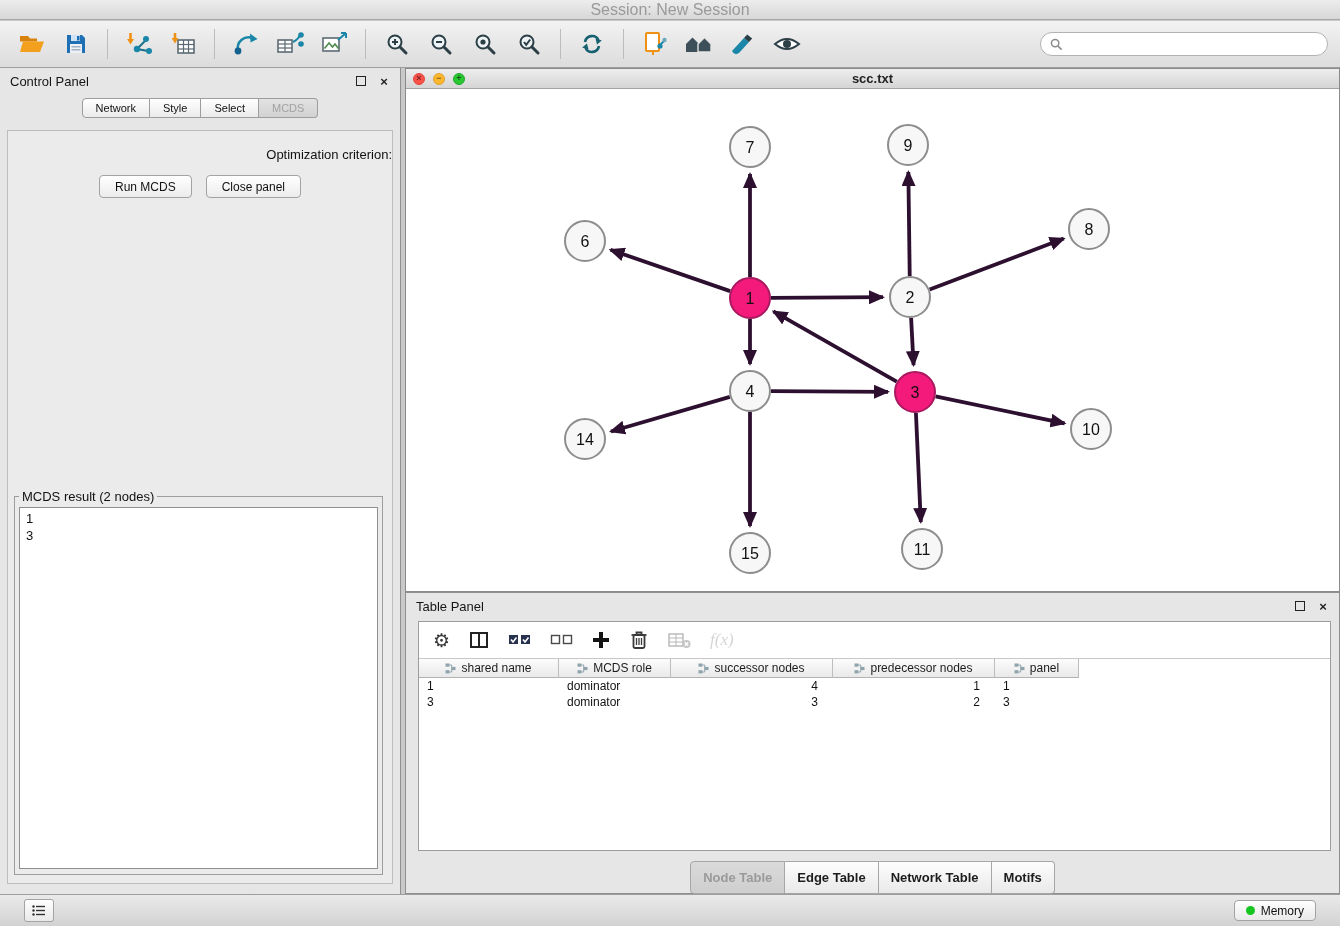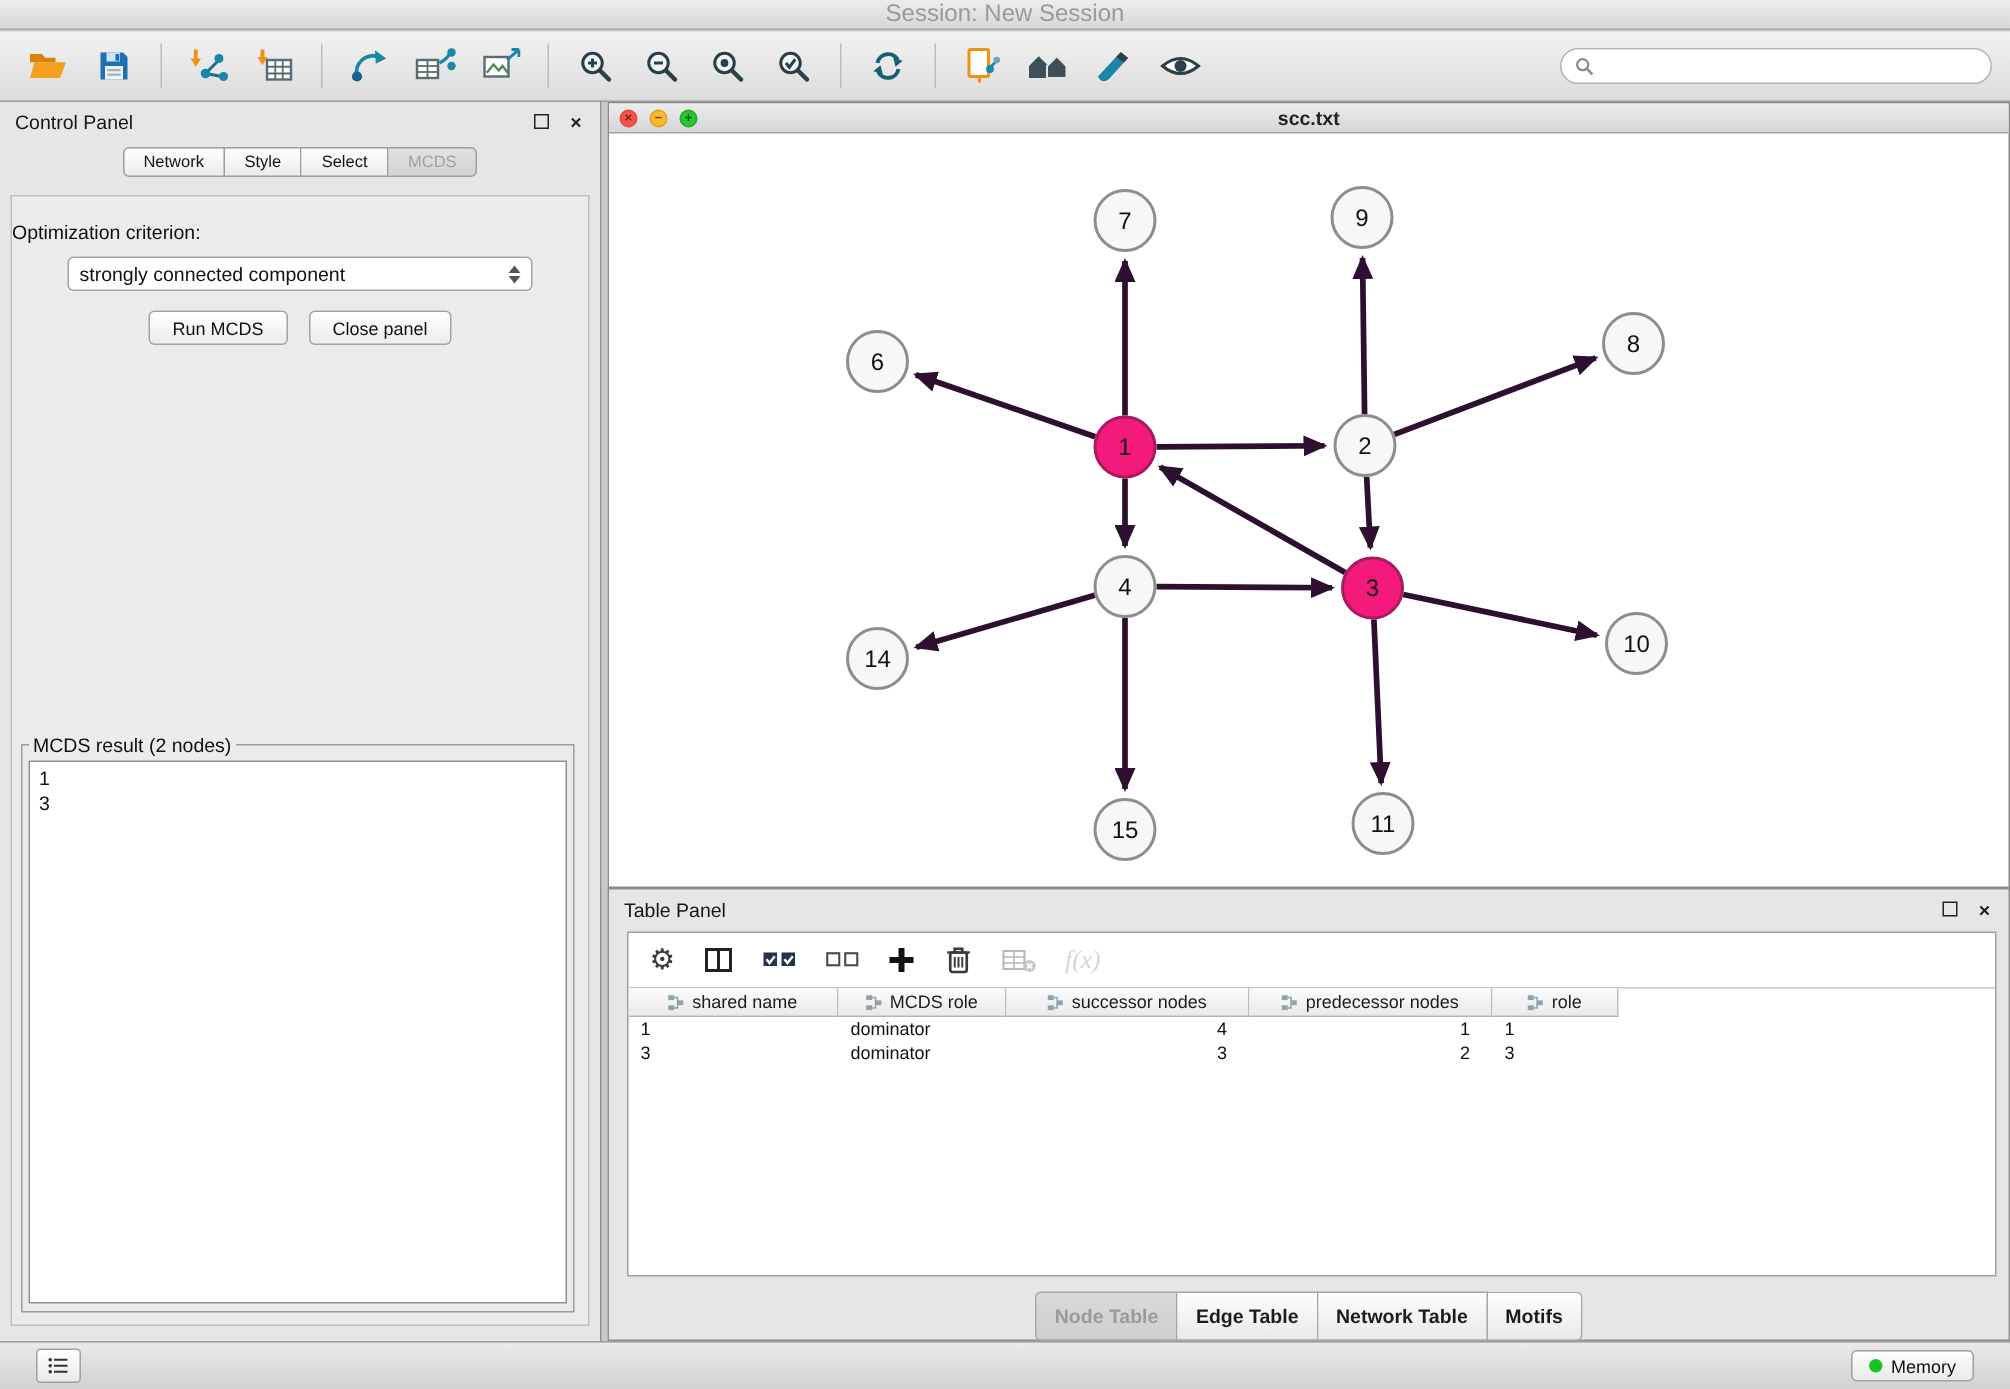--- a/index.html
+++ b/index.html
@@ -20,21 +20,21 @@
   .panel-header{height:26px;display:flex;align-items:center;padding:0 10px;font-size:13px;color:#151515;}
   .win-btns{margin-left:auto;display:flex;gap:11px;align-items:center;}
   .winbtn{display:flex;align-items:center;justify-content:center;width:12px;height:12px;color:#222;font-weight:bold;font-size:13px;line-height:1;cursor:default;}
   .winbtn .sq{width:8px;height:8px;border:1.6px solid #222;display:block;}
   .cp-tabs{display:flex;justify-content:center;margin-top:4px;}
   .tab{padding:3px 13px;font-size:11px;background:linear-gradient(#ffffff,#ebebeb);border:1px solid #9d9d9d;border-left:none;color:#111;cursor:default;}
   .tab:first-child{border-left:1px solid #9d9d9d;border-radius:4px 0 0 4px;}
   .tab:last-child{border-radius:0 4px 4px 0;}
   .tab.active{background:linear-gradient(#e2e2e2,#d2d2d2);color:#a2a2a2;}
   .cp-body{position:absolute;left:7px;right:7px;top:62px;bottom:10px;background:#ebebeb;border:1px solid #bdbdbd;box-sizing:border-box;}
-  .opt-label{margin-top:16px;text-align:left;font-size:13px;color:#111;}
+  .opt-label{margin-top:16px;text-align:right;font-size:13px;color:#111;}
   .combo{margin:9px auto 0;width:310px;height:23px;background:#fff;border:1px solid #a3a3a3;border-radius:4px;display:flex;align-items:center;font-size:13px;padding:0 7px;box-sizing:border-box;color:#111;}
   .combo-arrows{margin-left:auto;display:flex;flex-direction:column;gap:2px;align-items:center;}
   .arr-up{width:0;height:0;border-left:4px solid transparent;border-right:4px solid transparent;border-bottom:5px solid #555;}
   .arr-down{width:0;height:0;border-left:4px solid transparent;border-right:4px solid transparent;border-top:5px solid #555;}
   .btn-row{display:flex;justify-content:center;gap:14px;margin-top:13px;}
   .btn{height:23px;padding:0 15px;font-size:12px;font-family:inherit;background:linear-gradient(#ffffff,#ececec);border:1px solid #a3a3a3;border-radius:4px;color:#111;}
   .result-group{position:absolute;left:6px;right:9px;top:358px;bottom:8px;border:1px solid #9e9e9e;margin:0;padding:3px 4px 5px;box-sizing:border-box;}
   .result-group legend{font-size:13px;color:#111;padding:0 3px;}
   .result-area{width:100%;height:100%;background:#fff;border:1px solid #8f8f8f;box-sizing:border-box;font-size:13px;color:#111;padding:2px 6px;overflow:hidden;}
   .result-area div{line-height:17px;}
@@ -238,27 +238,20 @@
       </span>
     </div>
     <div class="cp-tabs">
         <div class="tab">Network</div>
         <div class="tab">Style</div>
         <div class="tab">Select</div>
         <div class="tab active">MCDS</div>
       </div>
     <div class="cp-body">
       <div class="opt-label">Optimization criterion:</div>
-      <div class="combo">
-        <span>strongly connected component</span>
-        <span class="combo-arrows">
-          <span class="arr-up"></span>
-            <span class="arr-down"></span>
-        </span>
-      </div>
       <div class="btn-row">
         <button class="btn">Run MCDS</button>
         <button class="btn">Close panel</button>
       </div>
       <fieldset class="result-group">
         <legend>MCDS result (2 nodes)</legend>
         <div class="result-area">
             <div>1</div>
             <div>3</div>
           </div>
@@ -447,21 +440,21 @@
             </svg>
             <span>predecessor nodes</span>
           </div>
           <div class="th" style="width: 84px;">
             <svg width="11" height="11" viewBox="0 0 11 11">
               <rect x="0.5" y="0.5" width="4" height="3.2" fill="#8fa3ad"></rect>
               <rect x="0.5" y="7.2" width="4" height="3.2" fill="#8fa3ad"></rect>
               <rect x="7" y="3.9" width="3.5" height="3.2" fill="#8fa3ad"></rect>
               <path d="M4.5 2 h2.2 v7 h-2.2 M6.7 5.5 h0.5" stroke="#8fa3ad" stroke-width="1" fill="none"></path>
             </svg>
-            <span>role</span>
+            <span>panel</span>
           </div>
         </div>
       <div class="tbl-body">
           <div class="tr">
             <div class="td" style="width: 140px;">1</div>
             <div class="td" style="width: 112px;">dominator</div>
             <div class="td r" style="width: 162px;">4</div>
             <div class="td r" style="width: 162px;">1</div>
             <div class="td" style="width: 84px;">1</div>
           </div>

